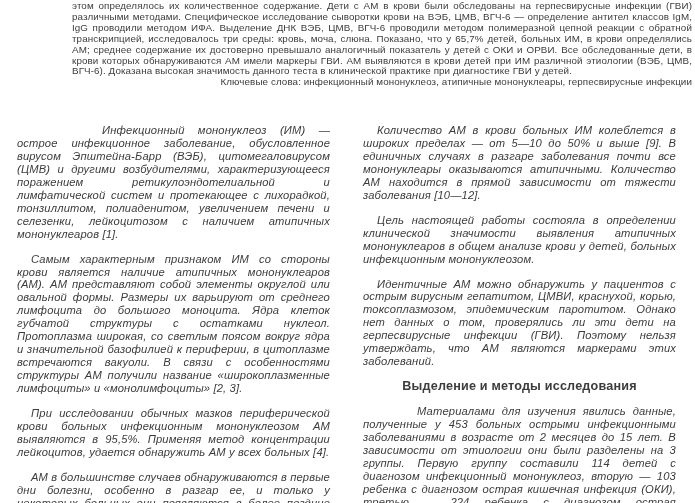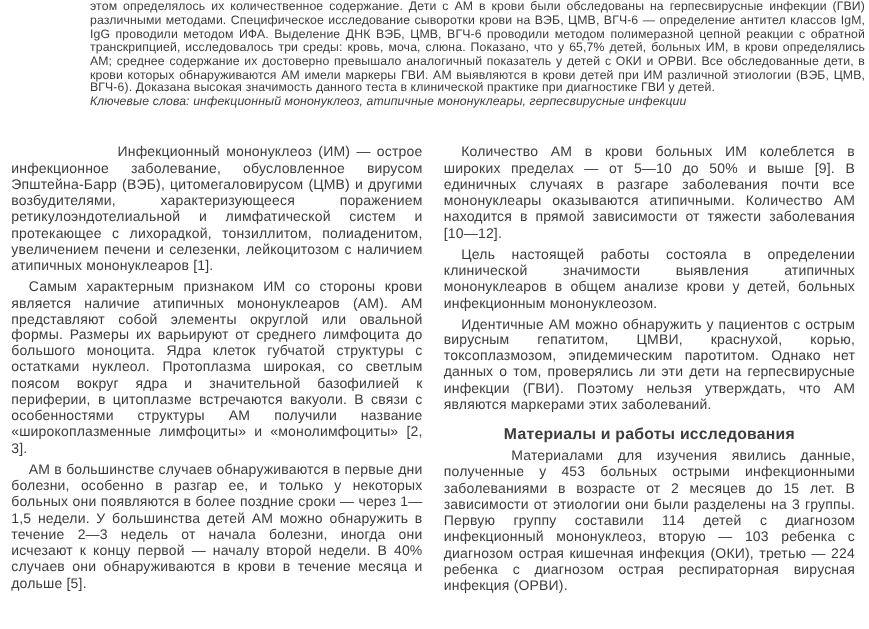--- a/index.html
+++ b/index.html
@@ -26,36 +26,36 @@
     position: absolute;
     left: 72px;
     top: 1px;
     width: 620px;
     font-size: 9.8px;
     line-height: 10.9px;
     letter-spacing: 0.1px;
     text-align: justify;
   }
   .abstract p { margin: 0; }
-  .keywords { text-align: left; font-style: italic; }
+  .keywords { text-align: right; }
 
   
   .col {
     position: absolute;
     top: 112px;
     width: 337px;
     font-size: 11.2px;
     line-height: 12.95px;
     letter-spacing: 0.15px;
     text-align: justify;
   }
   .col-left  { left: 5px; }
   .col-right { left: 351px; }
 
-  .para { margin: 4px; }
+  .para { margin: 12px; font-style: italic; }
   .indent    { text-indent: 14px; }
   .indent-lg { text-indent: 54px; }
   .indent-xl { text-indent: 85px; }
 
   .section-heading {
     font-size: 12.6px;
     font-weight: bold;
     text-align: center;
     letter-spacing: 0.2px;
     margin: 10px 0 5px 0;
@@ -73,28 +73,29 @@
       <span>Ключевые слова:</span>
       <span> инфекционный мононуклеоз, атипичные мононуклеары, герпесвирусные инфекции</span>
     </p>
   </header>
 
   <main>
 
     <section class="col col-left">
       <p class="para indent-xl">Инфекционный мононуклеоз (ИМ) — острое инфекционное заболевание, обусловленное вирусом Эпштейна-Барр (ВЭБ), цитомегаловирусом (ЦМВ) и другими возбудителями, характеризующееся поражением ретикулоэндотелиальной и лимфатической систем и протекающее с лихорадкой, тонзиллитом, полиаденитом, увеличением печени и селезенки, лейкоцитозом с наличием атипичных мононуклеаров [1].</p>
       <p class="para indent">Самым характерным признаком ИМ со стороны крови является наличие атипичных мононуклеаров (АМ). АМ представляют собой элементы округлой или овальной формы. Размеры их варьируют от среднего лимфоцита до большого моноцита. Ядра клеток губчатой структуры с остатками нуклеол. Протоплазма широкая, со светлым поясом вокруг ядра и значительной базофилией к периферии, в цитоплазме встречаются вакуоли. В связи с особенностями структуры АМ получили название «широкоплазменные лимфоциты» и «монолимфоциты» [2, 3].</p>
+      <p class="para indent">При исследовании обычных мазков периферической крови больных инфекционным мононуклеозом АМ выявляются в 95,5%. Применяя метод концентрации лейкоцитов, удается обнаружить АМ у всех больных [4].</p>
       <p class="para indent">АМ в большинстве случаев обнаруживаются в первые дни болезни, особенно в разгар ее, и только у некоторых больных они появляются в более поздние сроки — через 1—1,5 недели. У большинства детей АМ можно обнаружить в течение 2—3 недель от начала болезни, иногда они исчезают к концу первой — началу второй недели. В 40% случаев они обнаруживаются в крови в течение месяца и дольше [5].</p>
     </section>
 
     <section class="col col-right">
       <p class="para indent">Количество АМ в крови больных ИМ колеблется в широких пределах — от 5—10 до 50% и выше [9]. В единичных случаях в разгаре заболевания почти все мононуклеары оказываются атипичными. Количество АМ находится в прямой зависимости от тяжести заболевания [10—12].</p>
       <p class="para indent">Цель настоящей работы состояла в определении клинической значимости выявления атипичных мононуклеаров в общем анализе крови у детей, больных инфекционным мононуклеозом.</p>
       <p class="para indent">Идентичные АМ можно обнаружить у пациентов с острым вирусным гепатитом, ЦМВИ, краснухой, корью, токсоплазмозом, эпидемическим паротитом. Однако нет данных о том, проверялись ли эти дети на герпесвирусные инфекции (ГВИ). Поэтому нельзя утверждать, что АМ являются маркерами этих заболеваний.</p>
 
-      <h2 class="section-heading">Материалы и работы исследования</h2>
+      <h2 class="section-heading">Выделение и методы исследования</h2>
 
       <p class="para indent-lg">Материалами для изучения явились данные, полученные у 453 больных острыми инфекционными заболеваниями в возрасте от 2 месяцев до 15 лет. В зависимости от этиологии они были разделены на 3 группы. Первую группу составили 114 детей с диагнозом инфекционный мононуклеоз, вторую — 103 ребенка с диагнозом острая кишечная инфекция (ОКИ), третью — 224 ребенка с диагнозом острая респираторная вирусная инфекция (ОРВИ).</p>
     </section>
 
   </main>
 
 </div>
 
 </body></html>

